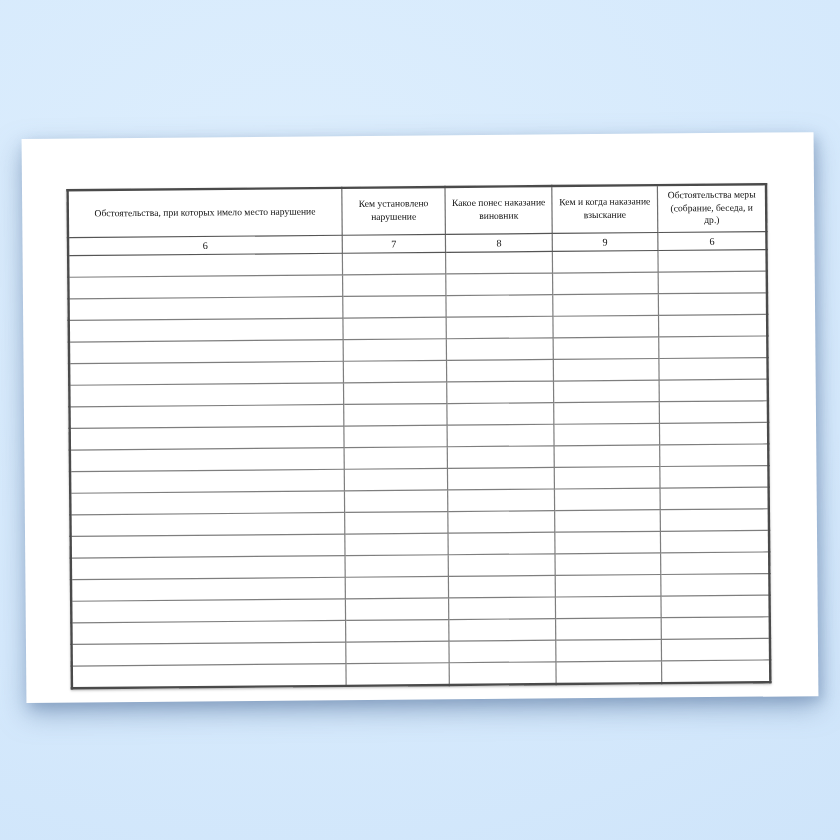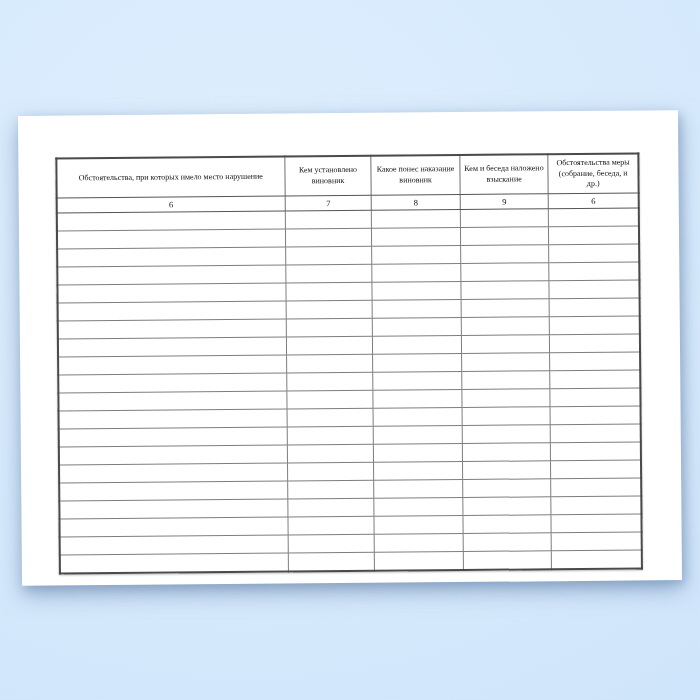--- a/index.html
+++ b/index.html
@@ -58,23 +58,23 @@
     <colgroup>
       <col class="c1">
         <col class="c2">
         <col class="c3">
         <col class="c4">
         <col class="c5">
     </colgroup>
     <tbody>
       <tr class="header-row">
         <th>Обстоятельства, при которых имело место нарушение</th>
-        <th>Кем установлено виновник</th>
+        <th>Кем установлено нарушение</th>
         <th>Какое понес наказание виновник</th>
-        <th>Кем и беседа наложено взыскание</th>
+        <th>Кем и когда наказание взыскание</th>
         <th>Обстоятельства меры (собрание, беседа, и др.)</th>
       </tr>
       <tr class="number-row">
         <td>6</td>
         <td>7</td>
         <td>8</td>
         <td>9</td>
         <td>6</td>
       </tr>
 

